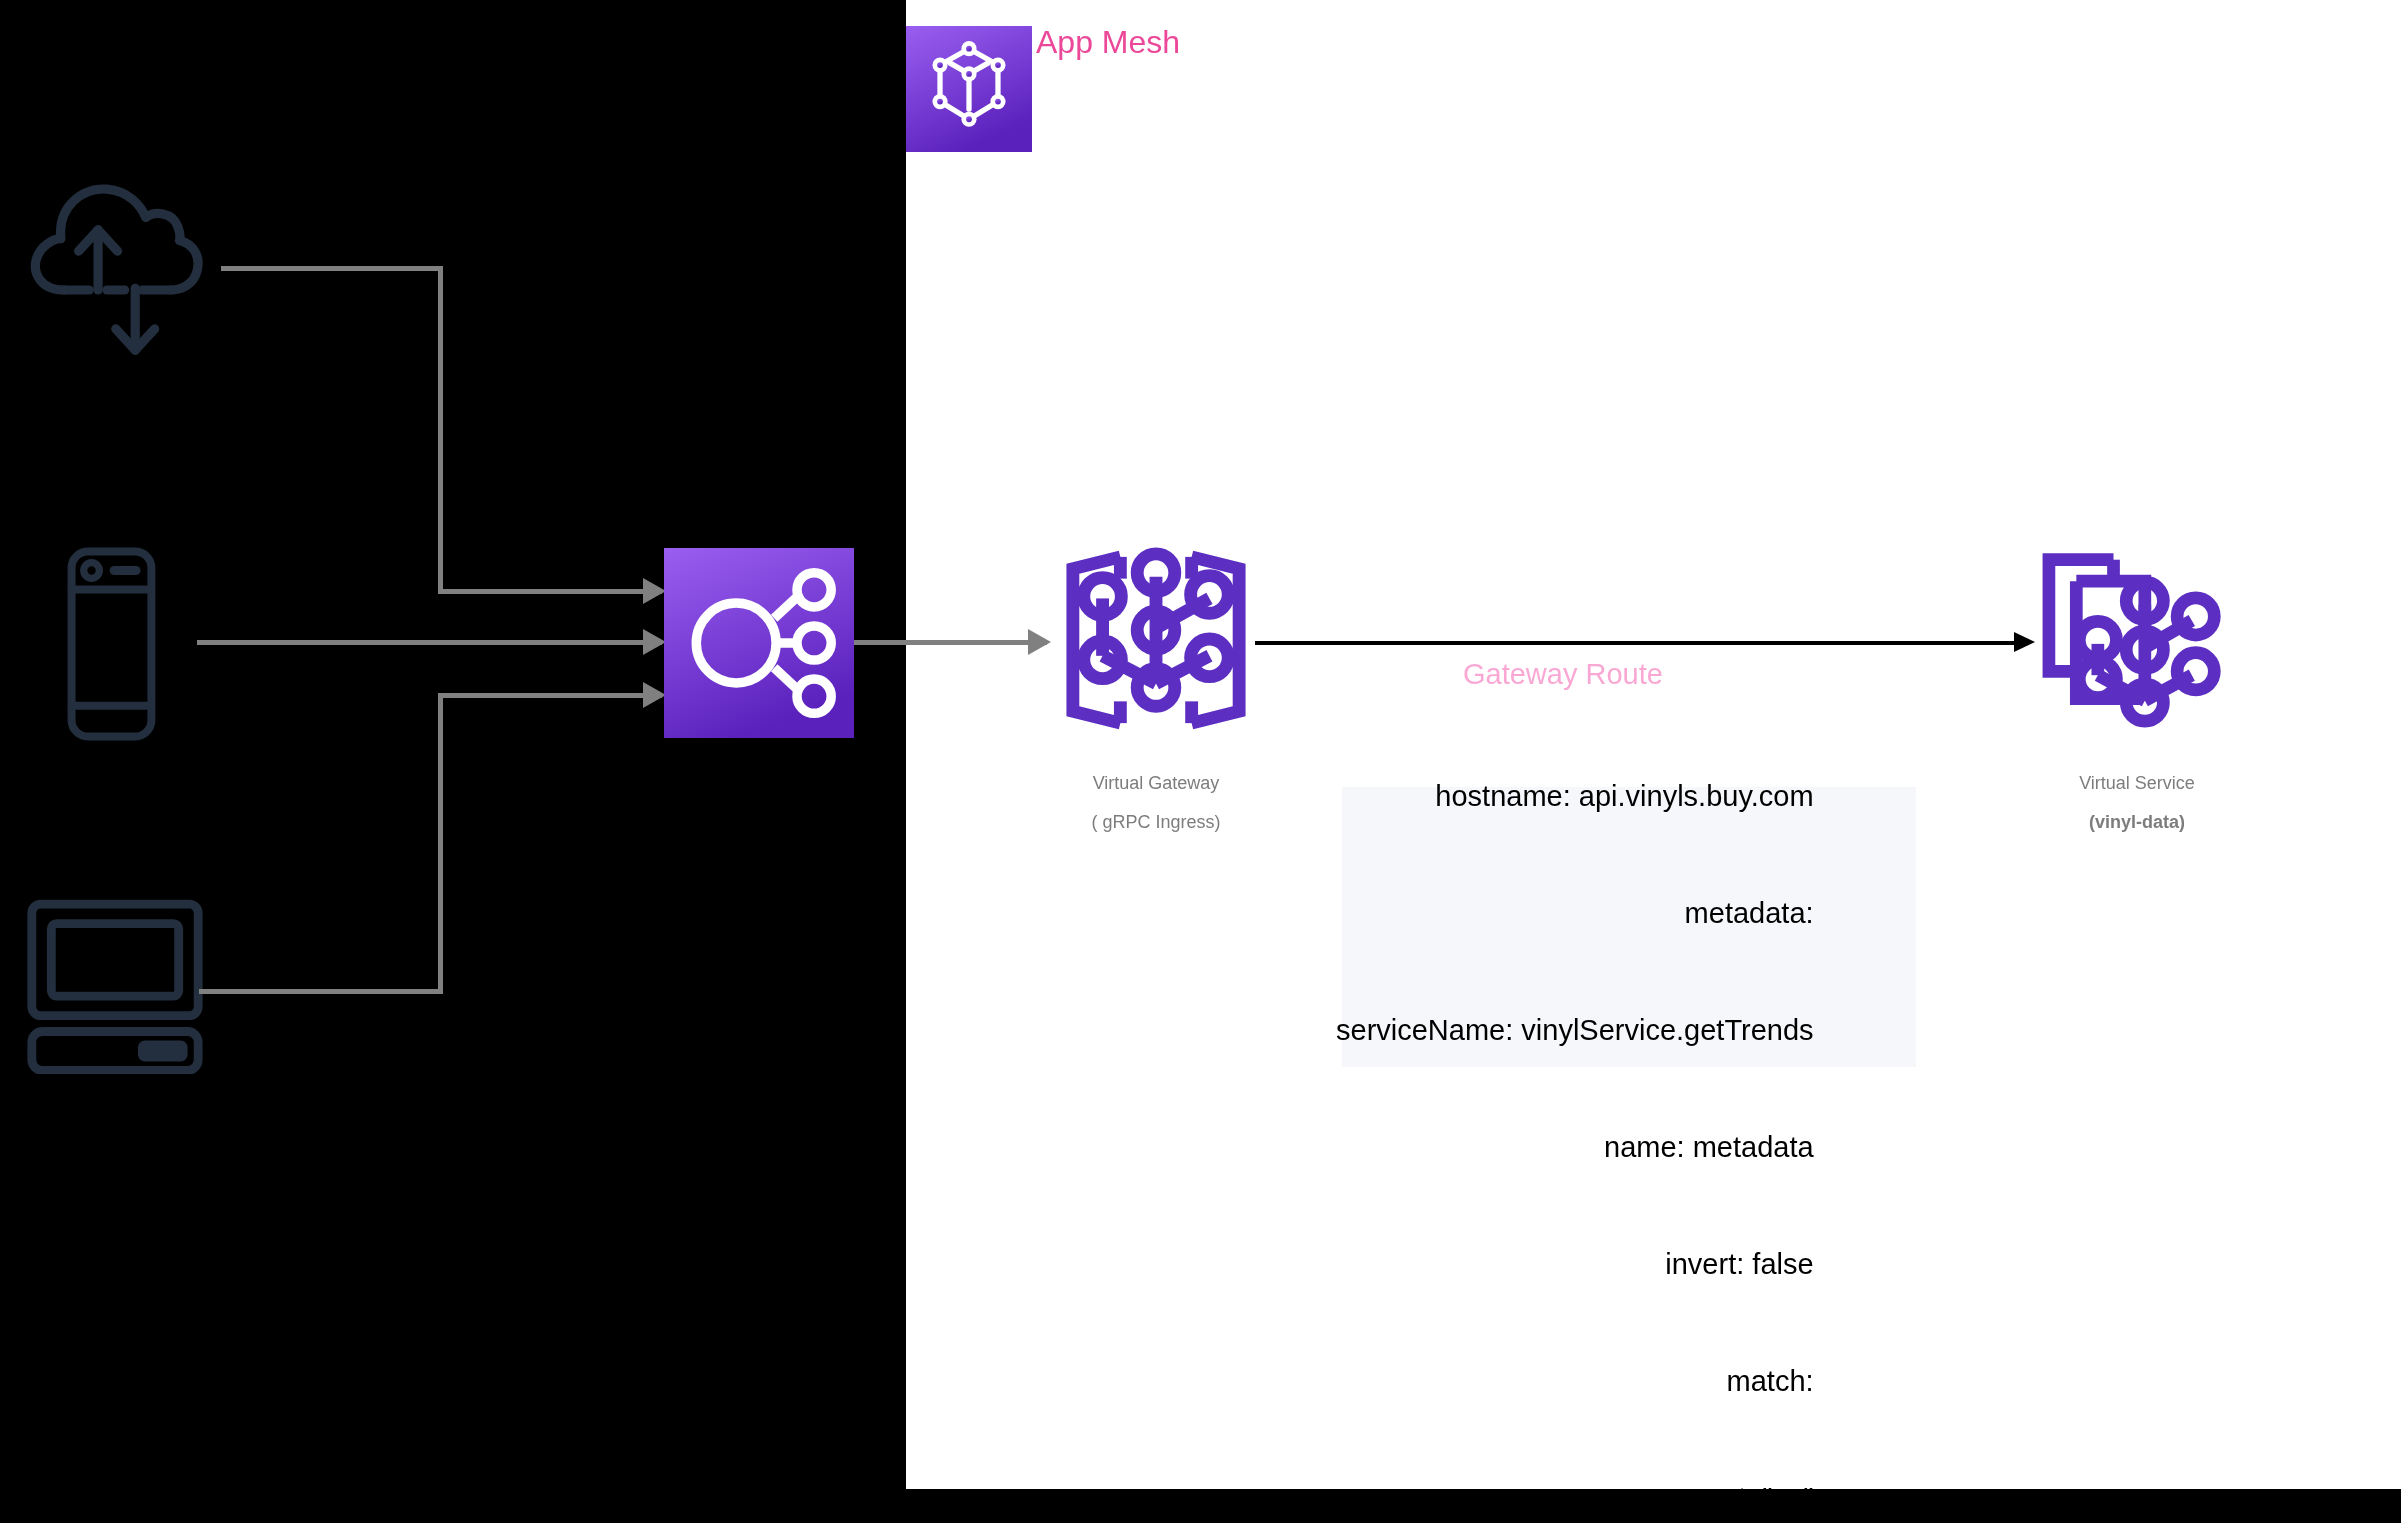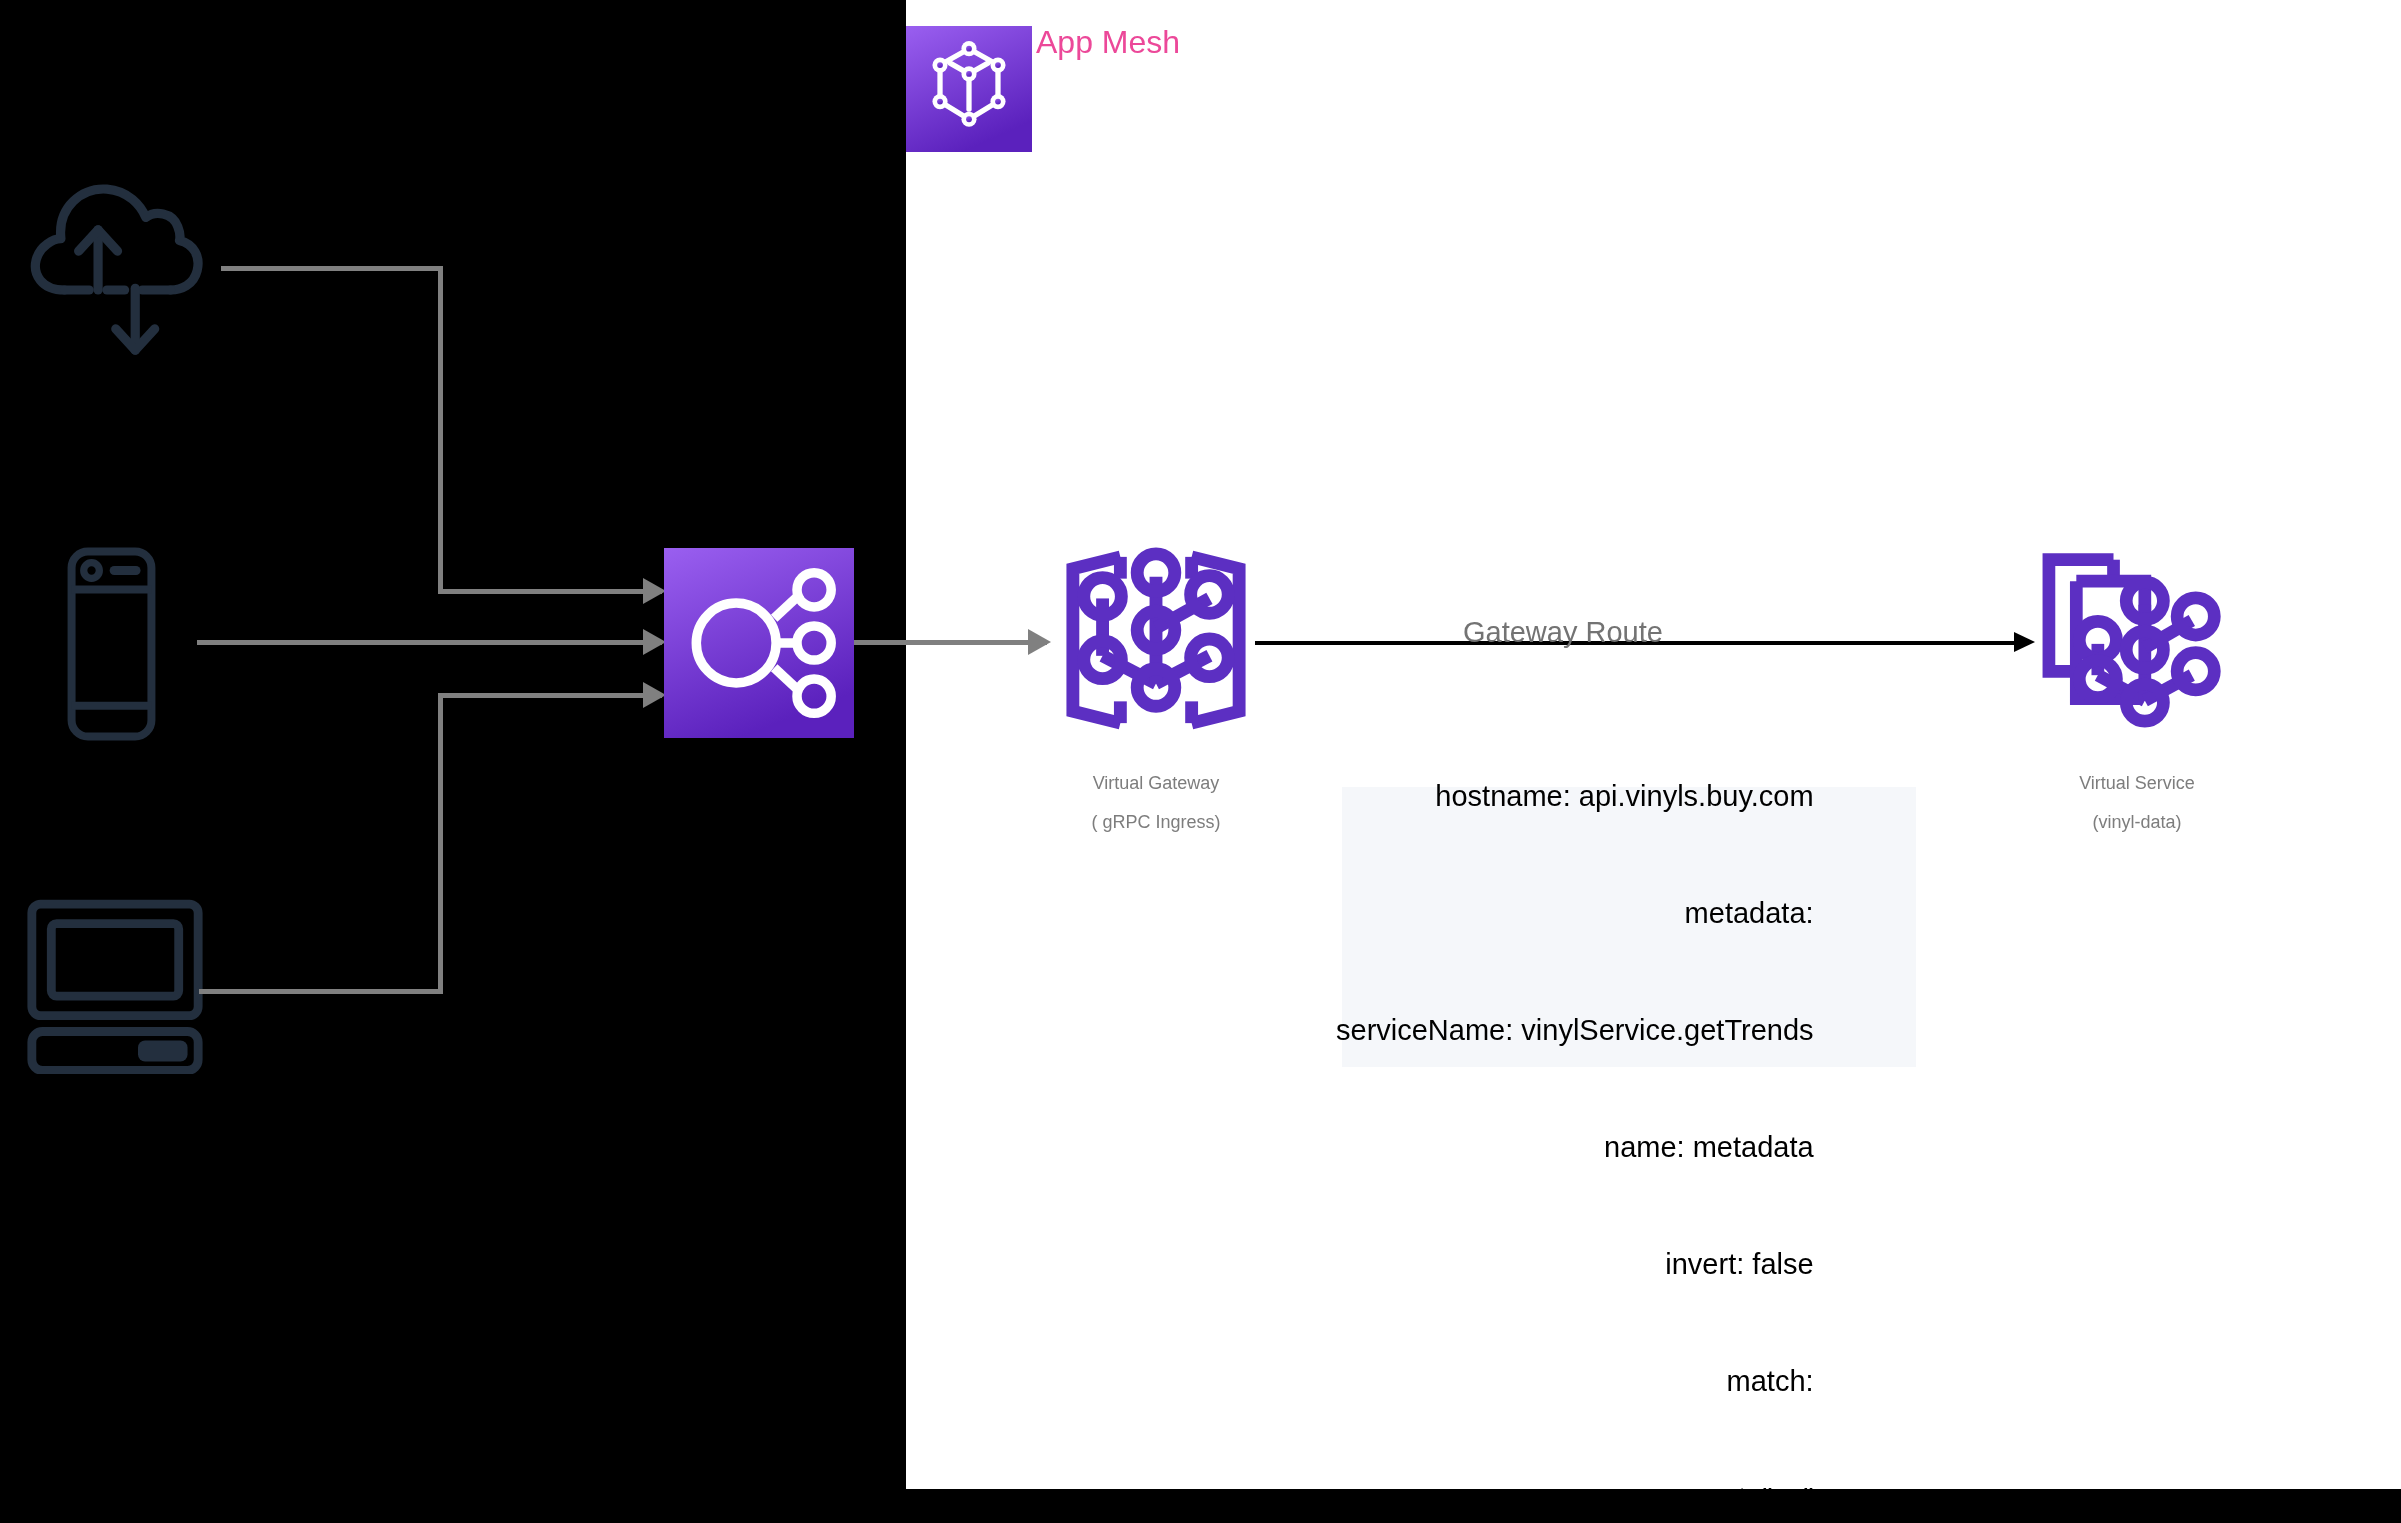--- a/index.html
+++ b/index.html
@@ -15,21 +15,21 @@
   .node{position:absolute;}
   .icon-svg{display:block;}
 
   
   .label{position:absolute;color:#7d7d7d;font-size:18px;line-height:34px;text-align:center;white-space:pre;}
 
   
   #appmesh-title{position:absolute;left:1036px;top:24px;color:#ec4899;font-size:32px;line-height:37px;white-space:nowrap;}
 
   
-  #route-title{position:absolute;left:1463px;top:614px;color:#737373;font-size:29px;line-height:36px;white-space:nowrap;}
+  #route-title{position:absolute;left:1463px;top:656px;color:#f9a8d4;font-size:29px;line-height:36px;white-space:nowrap;}
   #route-codewrap{position:absolute;left:1336px;top:699px;width:580px;height:282px;}
   #route-greybg{position:absolute;left:5.5px;top:88px;width:574px;height:280px;background:#f5f7fa;}
   #route-code{position:absolute;left:0px;top:0px;color:#000000;font-size:29px;line-height:39px;white-space:pre;}
   #route-code .ln{display:block;white-space:pre;text-align:right;}
 
   
   .wire{position:absolute;background:#808080;}
   .wire-dark{position:absolute;background:#000000;}
   .arrowhead{position:absolute;width:0;height:0;border-style:solid;}
   .arrow-gray{border-width:13.5px 0 13.5px 23px;border-color:transparent transparent transparent #808080;}
@@ -221,16 +221,16 @@
         <circle cx="33" cy="48" r="9.5"></circle>
         <circle cx="83" cy="36" r="9.5"></circle>
         <circle cx="57" cy="53" r="9.5"></circle>
         <circle cx="33" cy="68" r="9.5"></circle>
         <circle cx="83" cy="64" r="9.5"></circle>
         <circle cx="57" cy="80" r="9.5"></circle>
       </g>
     </svg>
   </div>
   <div class="label" style="left:1959px;top:766px;width:356px;">Virtual Service</div>
-  <div class="label" style="left:1959px;top:805px;width:356px;">(vinyl-data)</div>
+  <div class="label" style="left:1959px;top:805px;width:356px;font-weight:bold;">(vinyl-data)</div>
 
 </div>
 
 
 </body></html>

